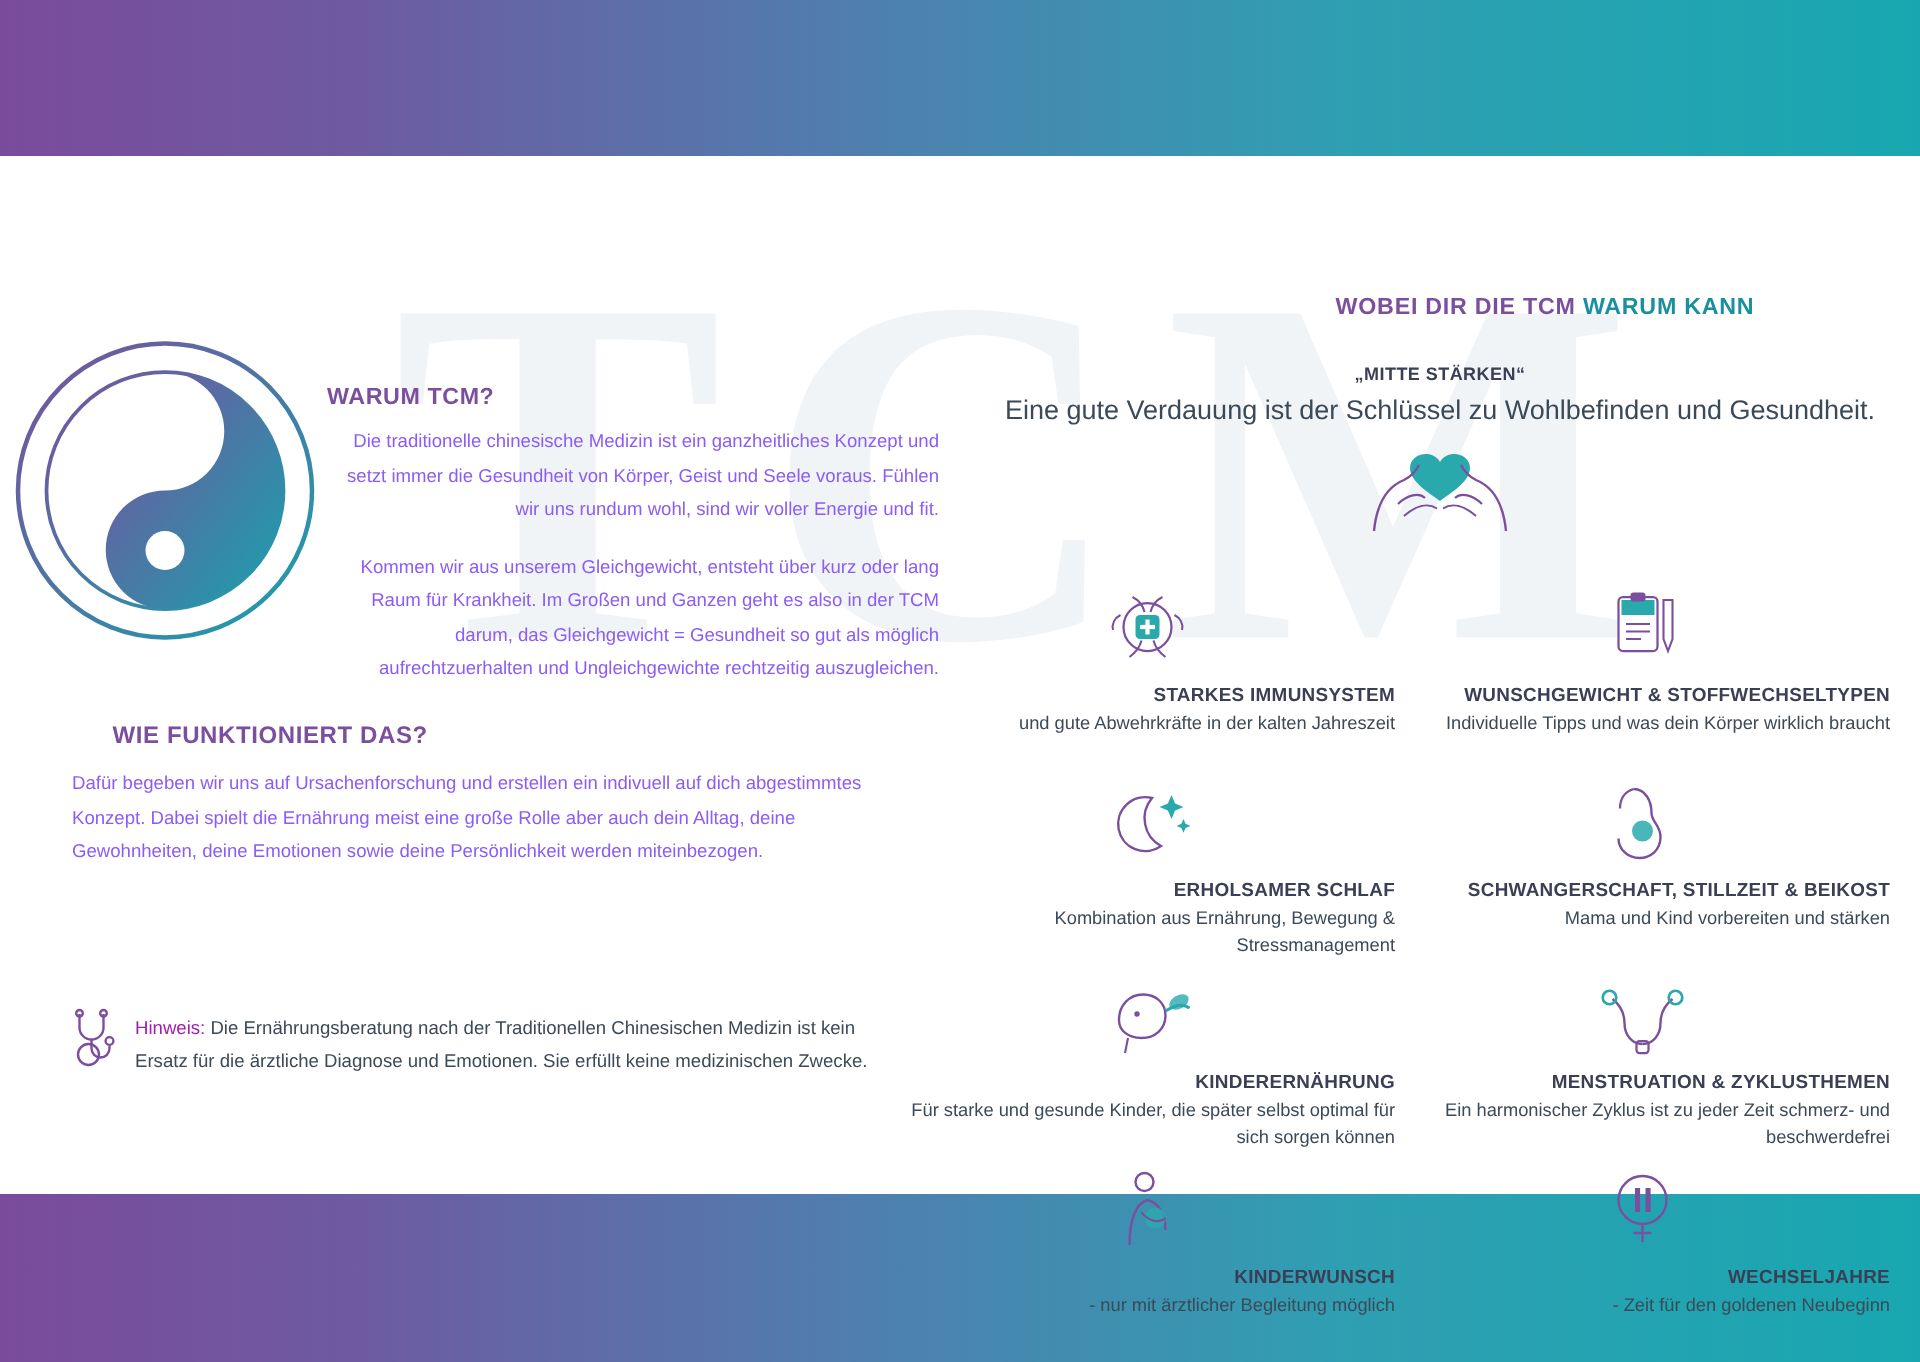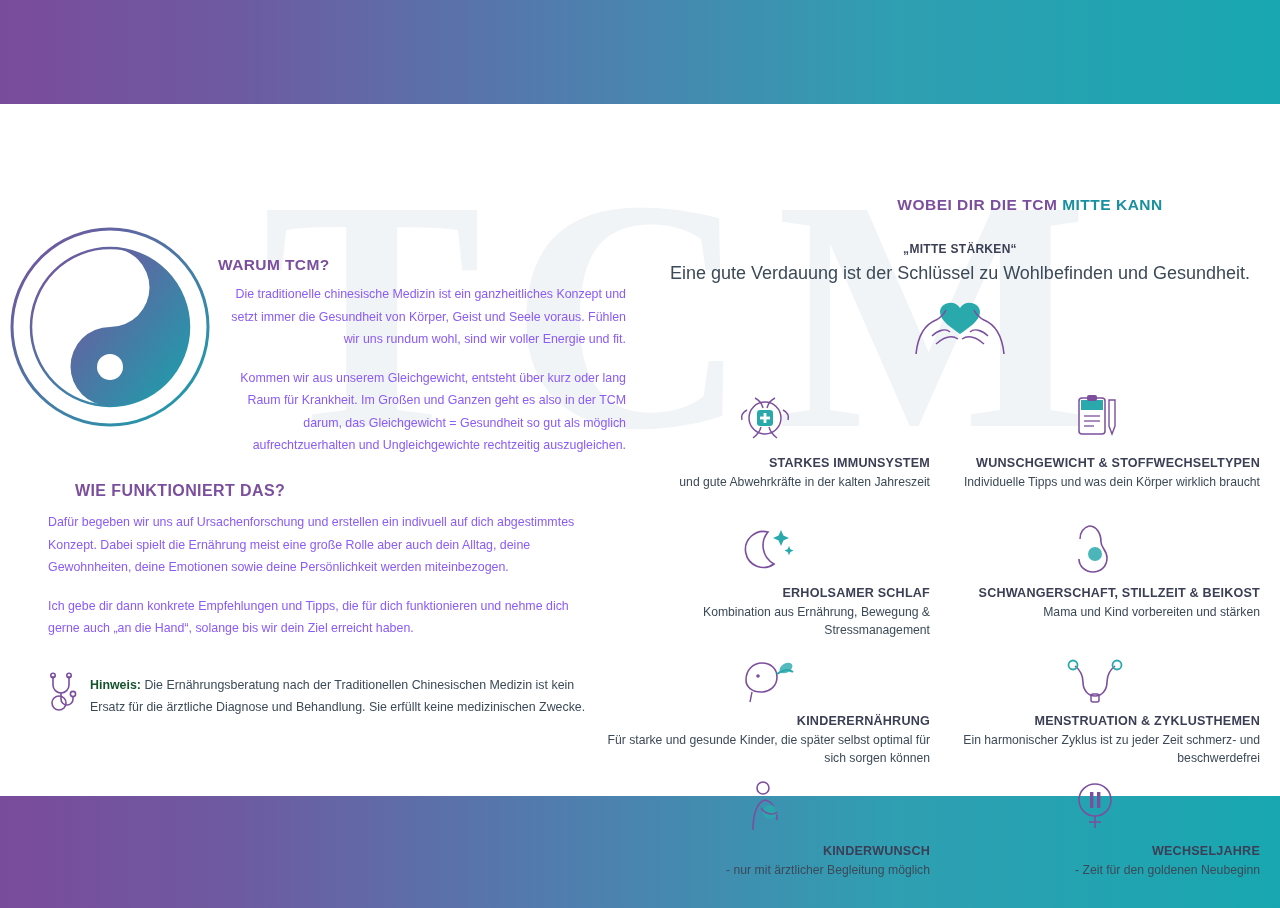--- a/index.html
+++ b/index.html
@@ -68,21 +68,21 @@
 
   .blk-funktion { position: absolute; left: 8px; top: 246px; width: 552px; }
   .blk-funktion .h-purple { margin-bottom: 11px; font-size: 16px; margin-left: 27px; }
   .blk-funktion p + p { margin-top: 16px; }
 
   .hinweis {
     position: absolute; left: 8px; top: 436px; width: 552px;
     display: flex; gap: 12px; align-items: flex-start;
   }
   .hinweis .txt { font-size: 12.4px; line-height: 1.8; color: #3c4a58; padding-top: 2px;}
-  .hinweis b { color: #14532d; font-weight: 700; }
+  .hinweis b { color: #a21caf; font-weight: 400; }
 
   
   .right-col {
     position: absolute; left: 600px; top: 196px; width: 660px;
   }
   .right-title {
     text-align: center;
     font-size: 15.5px; font-weight: 700; letter-spacing: .5px;
     margin-left: 200px;
   }
@@ -150,44 +150,43 @@
 
     <div class="blk-warum">
       <div class="h-purple">WARUM TCM?</div>
       <p class="body-txt">Die traditionelle chinesische Medizin ist ein ganzheitliches Konzept und setzt immer die Gesundheit von Körper, Geist und Seele voraus. Fühlen wir uns rundum wohl, sind wir voller Energie und fit.</p>
       <p class="body-txt">Kommen wir aus unserem Gleichgewicht, entsteht über kurz oder lang Raum für Krankheit. Im Großen und Ganzen geht es also in der TCM darum, das Gleichgewicht = Gesundheit so gut als möglich aufrechtzuerhalten und Ungleichgewichte rechtzeitig auszugleichen.</p>
     </div>
 
     <div class="blk-funktion">
       <div class="h-purple">WIE FUNKTIONIERT DAS?</div>
       <p class="body-txt">Dafür begeben wir uns auf Ursachenforschung und erstellen ein indivuell auf dich abgestimmtes Konzept. Dabei spielt die Ernährung meist eine große Rolle aber auch dein Alltag, deine Gewohnheiten, deine Emotionen sowie deine Persönlichkeit werden miteinbezogen.</p>
-      <p class="body-txt">Ich gebe dir dann konkrete Empfehlungen und Tipps, die für dich funktionieren und nehme dich gerne auch „an die Hand“, solange bis wir dein Ziel erreicht haben.</p>
     </div>
 
     <div class="hinweis">
       <span>
         <svg width="30" height="40" viewBox="0 0 30 40">
           <path d="M5 4 v9 a8 8 0 0 0 16 0 v-9" fill="none" stroke="#7b4f9d" stroke-width="1.6"></path>
           <circle cx="5" cy="3.5" r="2.2" fill="none" stroke="#7b4f9d" stroke-width="1.6"></circle>
           <circle cx="21" cy="3.5" r="2.2" fill="none" stroke="#7b4f9d" stroke-width="1.6"></circle>
           <path d="M13 21 v6 a6 6 0 0 0 12 0 v-2" fill="none" stroke="#7b4f9d" stroke-width="1.6"></path>
           <circle cx="11" cy="31" r="7" fill="none" stroke="#7b4f9d" stroke-width="1.6"></circle>
           <circle cx="25" cy="22" r="2.6" fill="none" stroke="#7b4f9d" stroke-width="1.6"></circle>
         </svg>
       </span>
       <div class="txt">
-        <b>Hinweis:</b><span> Die Ernährungsberatung nach der Traditionellen Chinesischen Medizin ist kein Ersatz für die ärztliche Diagnose und Behandlung. Sie erfüllt keine medizinischen Zwecke.</span>
+        <b>Hinweis:</b><span> Die Ernährungsberatung nach der Traditionellen Chinesischen Medizin ist kein Ersatz für die ärztliche Diagnose und Emotionen. Sie erfüllt keine medizinischen Zwecke.</span>
       </div>
     </div>
   </div>
 
   <div class="right-col">
 
     <div class="right-title">
-      <span class="p1">WOBEI DIR DIE TCM </span><span class="p2">MITTE KANN</span>
+      <span class="p1">WOBEI DIR DIE TCM </span><span class="p2">WARUM KANN</span>
     </div>
 
     <div class="mitte">
       <div class="t">„MITTE STÄRKEN“</div>
       <div class="s">Eine gute Verdauung ist der Schlüssel zu Wohlbefinden und Gesundheit.</div>
       <div style="margin-top:8px;display:flex;justify-content:center;">
         <svg width="108" height="64" viewBox="0 0 108 64">
           <path d="M54 16 c-5-9-20-6-20 4 c0 9 12 16 20 22 c8-6 20-13 20-22 c0-10-15-13-20-4z" fill="#2aa9ad"></path>
           <path d="M10 62 c2-20 10-30 20-34 c4-2 8-6 10-10" fill="none" stroke="#7b4f9d" stroke-width="1.6"></path>
           <path d="M98 62 c-2-20-10-30-20-34 c-4-2-8-6-10-10" fill="none" stroke="#7b4f9d" stroke-width="1.6"></path>

